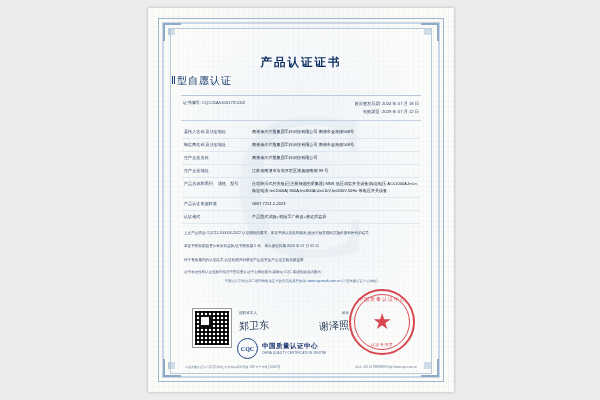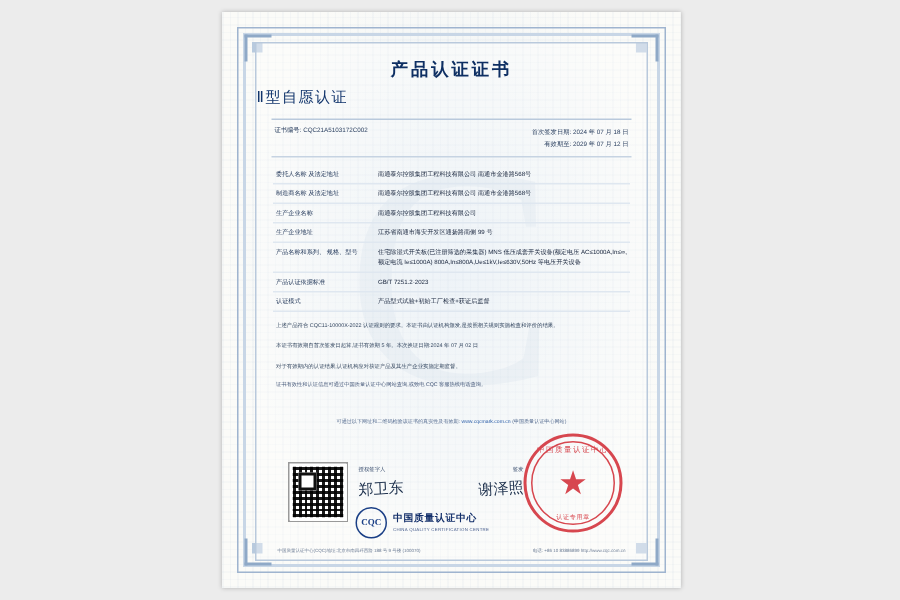--- a/index.html
+++ b/index.html
@@ -62,21 +62,21 @@
     position:absolute;left:22px;top:20px;right:22px;bottom:18px;
     border:1px solid #b9c9dc;
     background:rgba(255,255,255,.35);
   }
   .title{
     text-align:center;
     color:#0e2f63;
     font-weight:bold;
     font-size:11.5px;
     letter-spacing:2px;
-    margin-top:10px;
+    margin-top:26px;
   }
   .subtitle{
     text-align:left;color:#12356c;font-size:10px;letter-spacing:1px;margin-top:4px;
   }
   .rule{
     height:1px;background:#b9c9dc;margin:7px 10px 0 10px;
   }
   .idrow{
     display:flex;justify-content:space-between;
     font-size:4.2px;color:#2a3f5f;padding:4px 12px 0 12px;

